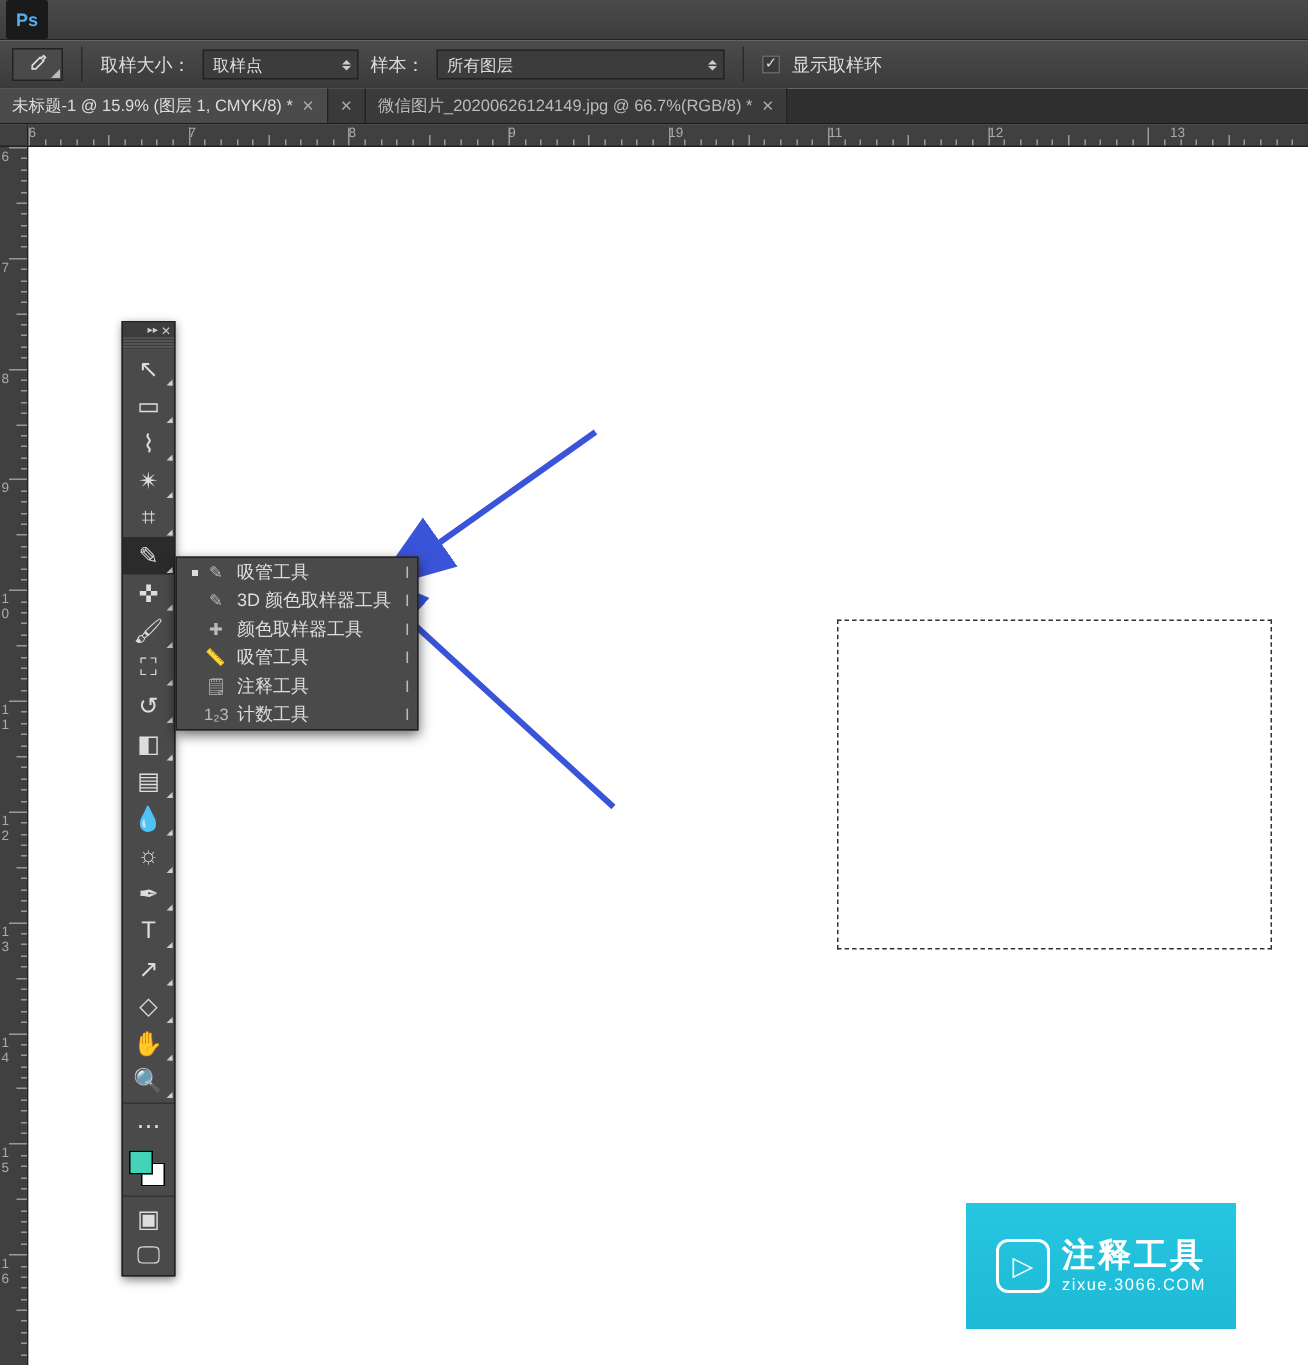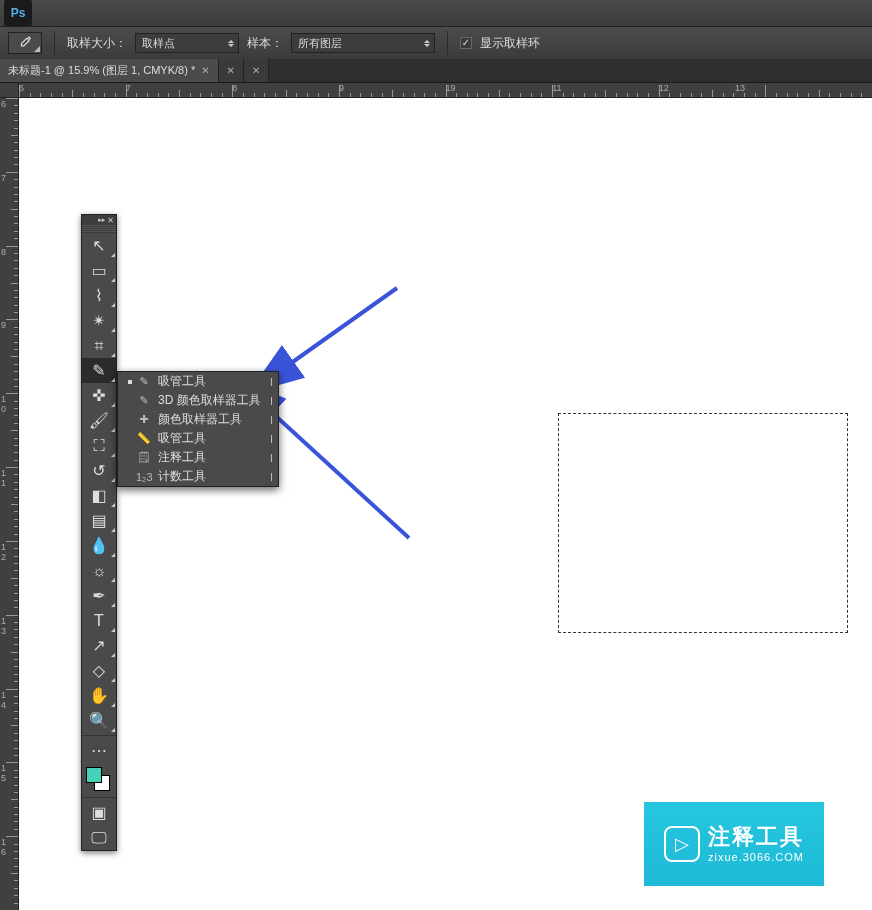--- a/index.html
+++ b/index.html
@@ -91,38 +91,39 @@
         <path d="M20 3l1 1-3 3 1 1-9 9H6v-4l9-9 1 1 3-3z" fill="none" stroke="#ddd" stroke-width="2"></path>
       </svg>
   </div>
   <div class="sep"></div>
   <span class="lbl">取样大小：</span>
   <div class="dropdown" style="width:104px">
     <span>取样点</span>
       <span class="arrows"></span>
   </div>
   <span class="lbl">样本：</span>
-  <div class="dropdown" style="width:144px">
+  <div class="dropdown" style="width:192px">
     <span>所有图层</span>
       <span class="arrows"></span>
   </div>
   <div class="sep"></div>
   <span class="chk">✓</span>
   <span class="lbl">显示取样环</span>
 </div>
 
 <div class="tabbar" id="tabbar">
     <div class="tab active">
       <span>未标题-1 @ 15.9% (图层 1, CMYK/8) *</span>
       <span class="tab-close">✕</span>
     </div>
     <div class="tab">
       <span class="tab-close">✕</span>
     </div>
     <div class="tab">
+      <span>微信图片_20200626124149.jpg @ 66.7%(RGB/8) *</span>
       <span class="tab-close">✕</span>
     </div>
   </div>
 
 <div class="workspace">
   <div class="ruler-corner"></div>
   <div class="ruler-h" id="rulerH">
       <div class="rtick-h big" style="left: 0px;"></div>
       <div class="rtick-h-lbl" style="left: 2px;">6</div>
       <div class="rtick-h" style="left: 10.6625px;"></div>
@@ -194,21 +195,21 @@
       <div class="rtick-h" style="left: 650.413px;"></div>
       <div class="rtick-h" style="left: 661.075px;"></div>
       <div class="rtick-h" style="left: 671.737px;"></div>
       <div class="rtick-h" style="left: 682.4px;"></div>
       <div class="rtick-h big" style="height: 7px; left: 693.062px;"></div>
       <div class="rtick-h" style="left: 703.725px;"></div>
       <div class="rtick-h" style="left: 714.388px;"></div>
       <div class="rtick-h" style="left: 725.05px;"></div>
       <div class="rtick-h" style="left: 735.712px;"></div>
       <div class="rtick-h big" style="left: 746.375px;"></div>
-      <div class="rtick-h-lbl" style="left: 718px;">13</div>
+      <div class="rtick-h-lbl" style="left: 763px;">13</div>
       <div class="rtick-h" style="left: 757.038px;"></div>
       <div class="rtick-h" style="left: 767.7px;"></div>
       <div class="rtick-h" style="left: 778.362px;"></div>
       <div class="rtick-h" style="left: 789.025px;"></div>
       <div class="rtick-h big" style="height: 7px; left: 799.688px;"></div>
       <div class="rtick-h" style="left: 810.35px;"></div>
       <div class="rtick-h" style="left: 821.013px;"></div>
       <div class="rtick-h" style="left: 831.675px;"></div>
       <div class="rtick-h" style="left: 842.337px;"></div>
     </div>

